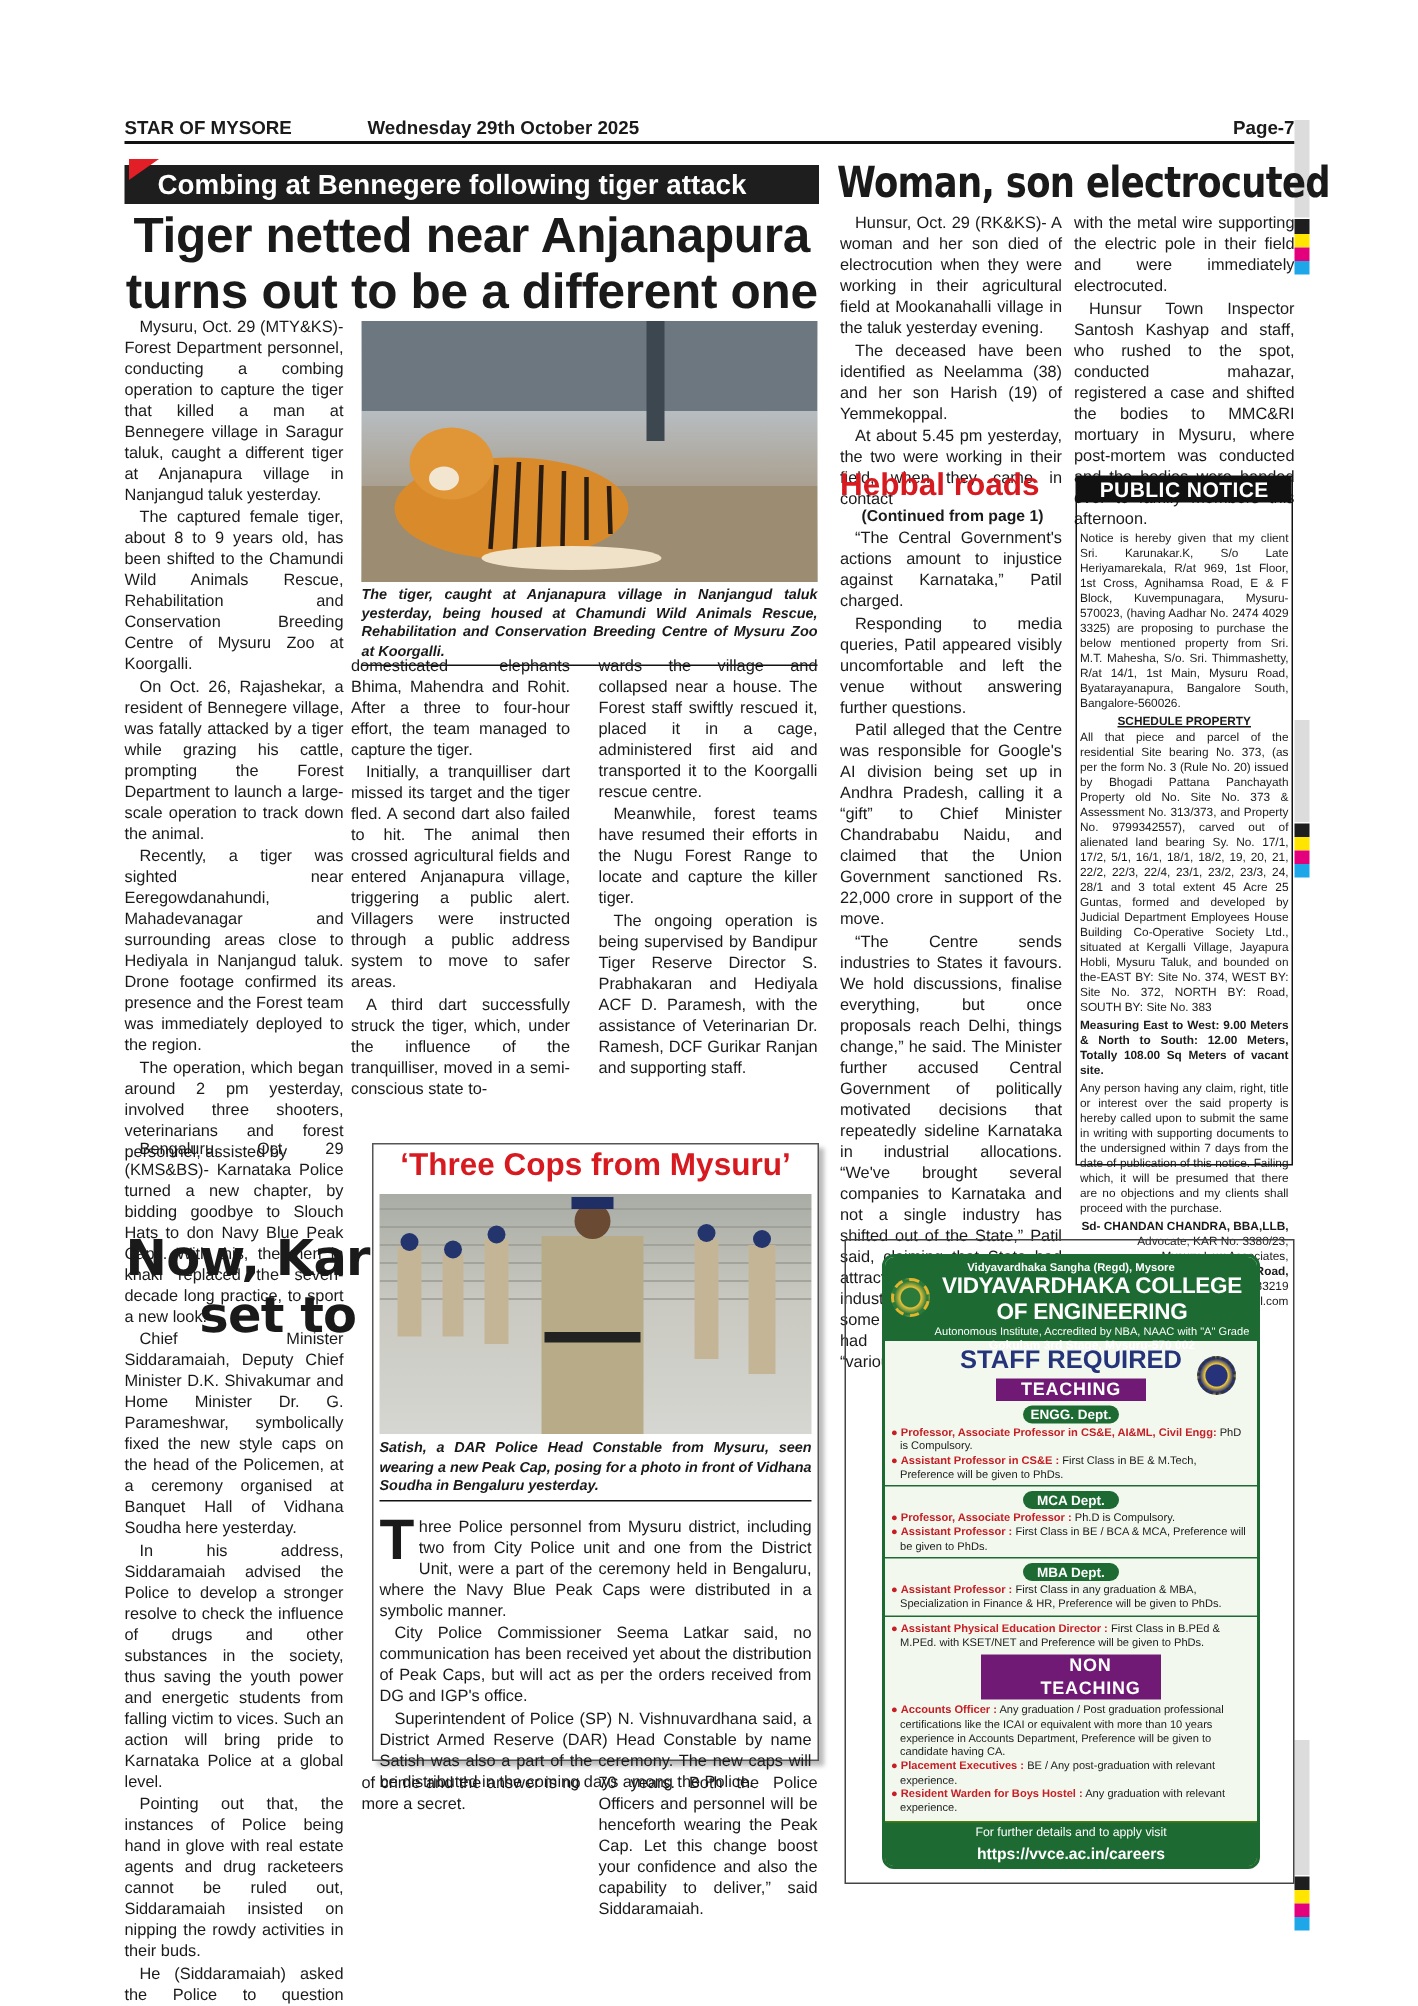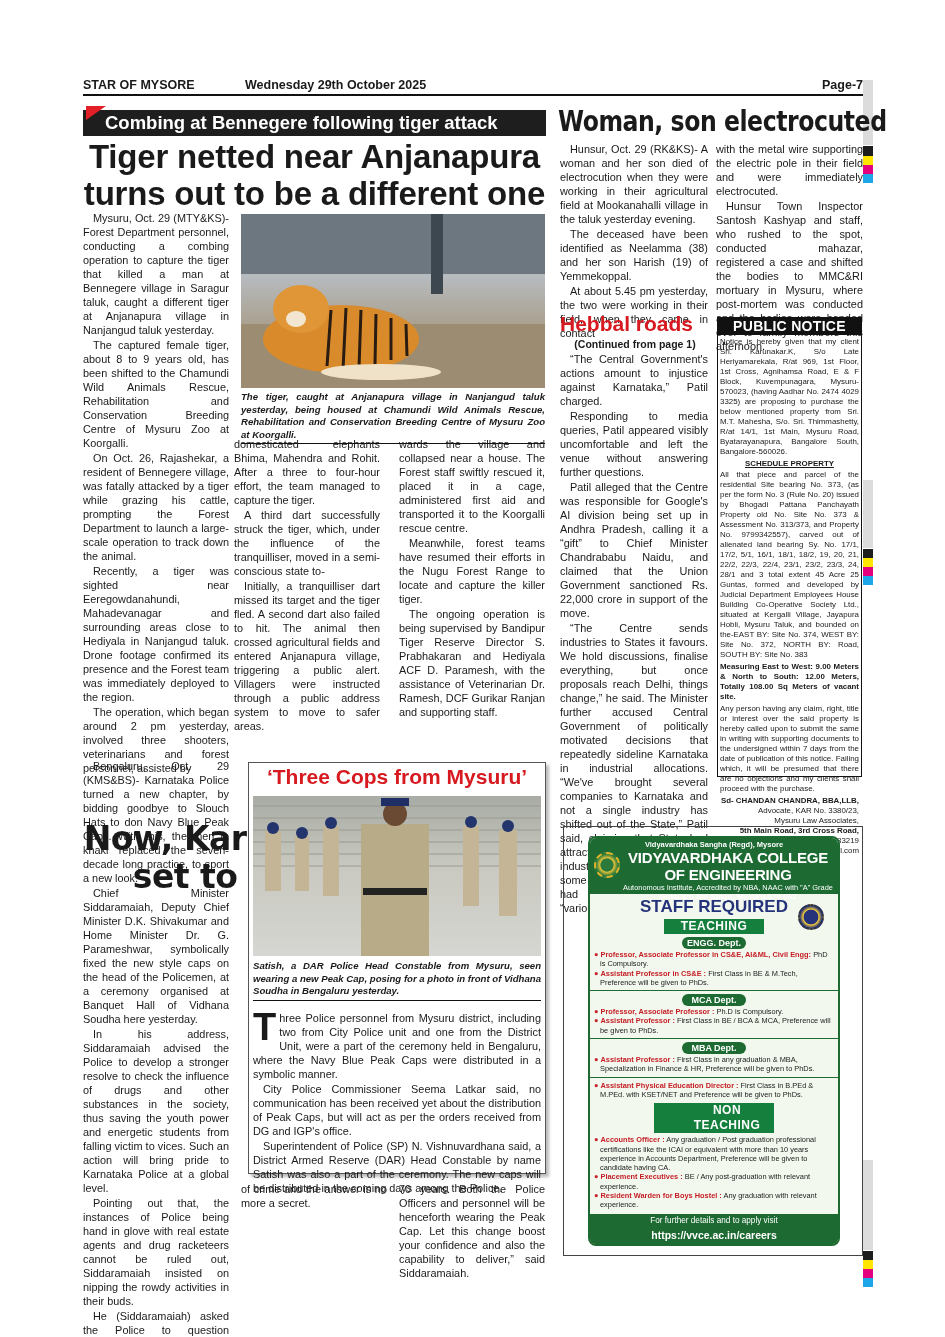--- a/index.html
+++ b/index.html
@@ -27,35 +27,35 @@
 
   .sidebox { left: 248px; top: 762px; width: 298px; height: 412px; border: 1px solid #555; box-shadow: 3px 3px 3px #bbb; background: #fff; }
   .sidebox .title { position: absolute; left: 0; top: 2px; width: 100%; text-align: center; color: #d71920; font-weight: bold; font-size: 21px; }
   .dropcap { float: left; font-size: 38px; line-height: 30px; font-weight: bold; margin: 1px 3px 0 0; }
 
   .hl3 { left: 558px; top: 104px; width: 305px; font-family: "DejaVu Sans Condensed", "DejaVu Sans", sans-serif; font-weight: 900; font-size: 28.5px; line-height: 36px; transform: scaleX(0.92); transform-origin: left; letter-spacing: -0.5px; white-space: nowrap; }
   .hebbal { left: 560px; top: 312px; font-weight: bold; color: #d71920; font-size: 21px; }
   .cont { left: 560px; top: 338px; width: 150px; text-align: center; font-weight: bold; font-size: 10.5px; }
 
   .notice { left: 717px; top: 317px; width: 145px; height: 460px; border: 1.5px solid #111; font-size: 7.9px; line-height: 10px; padding: 0 2px; text-align: justify; }
-  .notice .nhead { background: #111; color: #fff; font-weight: 900; font-size: 14px; text-align: center; line-height: 17px; margin: 0 -2px 2px -2px; letter-spacing: 0.3px; }
+  .notice .nhead { background: #111; color: #fff; font-weight: 900; font-size: 14px; text-align: center; line-height: 17px; margin: 0 -2px 19px -2px; letter-spacing: 0.3px; }
   .notice .sched { text-align: center; font-weight: bold; text-decoration: underline; margin: 1px 0; }
   .notice .sig { text-align: right; }
   .notice p { margin-bottom: 2px; }
 
   .ad { left: 563px; top: 826px; width: 300px; height: 430px; border: 1.5px solid #444; }
   .ad .inner { position: absolute; left: 24px; top: 9px; width: 252px; height: 410px; border: 2px solid #1e6a33; border-radius: 8px; background: #f3f8ee; overflow: hidden; }
   .ad .top { background: #1d6b32; color: #fff; text-align: center; height: 56px; position: relative; }
   .ad .sangha { font-size: 7.5px; font-weight: bold; padding-top: 2px; }
   .ad .college { font-size: 15px; font-weight: 900; letter-spacing: -0.2px; margin-left: 28px; }
   .ad .accr { font-size: 7.4px; margin-left: 28px; }
   .ad .addr { font-size: 8px; font-weight: bold; margin-left: 28px; }
   .ad .logo { position: absolute; left: 4px; top: 14px; width: 26px; height: 26px; border-radius: 50%; background: radial-gradient(circle, #2c7a3a 40%, #e7c23a 45%, #2c7a3a 70%); border: 2px dashed #e2b52c; }
   .ad .staff { text-align: center; font-weight: 900; color: #25337a; font-size: 17px; margin-top: 3px; }
-  .ad .badge { margin: 2px auto; width: 100px; background: #15803d; color: #fff; font-weight: 900; font-size: 12px; text-align: center; line-height: 15px; letter-spacing: 0.5px; }
+  .ad .badge { margin: 2px auto; width: 100px; background: #701a75; color: #fff; font-weight: 900; font-size: 12px; text-align: center; line-height: 15px; letter-spacing: 0.5px; }
   .ad .dept { margin: 3px auto 1px; width: 64px; background: #1d6b32; color: #fff; font-weight: bold; font-size: 9px; text-align: center; border-radius: 8px; line-height: 12px; }
   .ad .item { font-size: 7.4px; line-height: 9.3px; padding-left: 10px; text-indent: -6px; padding-right: 4px; }
   .ad .item .r { color: #c51e25; font-weight: bold; text-align: right; }
   .ad .item .dot { color: #c51e25; }
   .ad .sep { border-top: 1px solid #1d6b32; margin: 3px 0; }
   .ad .pay { text-align: left; font-size: 7.4px; font-weight: bold; line-height: 11px; background: #4d7c0f; padding: 20px 0; }
   .ad .apply { position: absolute; left: 0; bottom: 0; width: 100%; background: #1d6b32; color: #fff; font-size: 8.2px; text-align: center; line-height: 14px; }
   .ad .apply b { font-size: 10.5px; }
   .ad .seal { position: absolute; right: 14px; top: 66px; width: 26px; height: 26px; border-radius: 50%; background: radial-gradient(circle, #26337a 45%, #f0c93a 50%, #26337a 72%); border: 2px dotted #333; }
 </style>
@@ -121,22 +121,22 @@
       <line x1="150" y1="104" x2="150" y2="146"></line>
         <line x1="165" y1="110" x2="166" y2="142"></line>
     </g>
     <ellipse cx="140" cy="158" rx="60" ry="8" fill="#f0e2c8"></ellipse>
   </svg>
 </div>
 <div class="caption" style="left:241px;top:391px;width:304px;">The tiger, caught at Anjanapura village in Nanjangud taluk yesterday, being housed at Chamundi Wild Animals Rescue, Rehabilitation and Conservation Breeding Centre of Mysuru Zoo at Koorgalli.</div>
 
 <div class="col" style="left:234px;top:437px;width:146px;">
   <p class="noind">domesticated elephants Bhima, Mahendra and Rohit. After a three to four-hour effort, the team managed to capture the tiger.</p>
+  <p>Initially, a tranquilliser dart missed its target and the tiger fled. A second dart also failed to hit. The animal then crossed agricultural fields and entered Anjanapura village, triggering a public alert. Villagers were instructed through a public address system to move to safer areas.</p>
   <p>A third dart successfully struck the tiger, which, under the influence of the tranquilliser, moved in a semi-conscious state to-</p>
-  <p>Initially, a tranquilliser dart missed its target and the tiger fled. A second dart also failed to hit. The animal then crossed agricultural fields and entered Anjanapura village, triggering a public alert. Villagers were instructed through a public address system to move to safer areas.</p>
 </div>
 <div class="col" style="left:399px;top:437px;width:146px;">
   <p class="noind">wards the village and collapsed near a house. The Forest staff swiftly rescued it, placed it in a cage, administered first aid and transported it to the Koorgalli rescue centre.</p>
   <p>Meanwhile, forest teams have resumed their efforts in the Nugu Forest Range to locate and capture the killer tiger.</p>
   <p>The ongoing operation is being supervised by Bandipur Tiger Reserve Director S. Prabhakaran and Hediyala ACF D. Paramesh, with the assistance of Veterinarian Dr. Ramesh, DCF Gurikar Ranjan and supporting staff.</p>
 </div>
 
 <div class="abs headline2">
   <div>Now, Karnataka Police all</div>
   <div>set to don Peak Cap</div>

